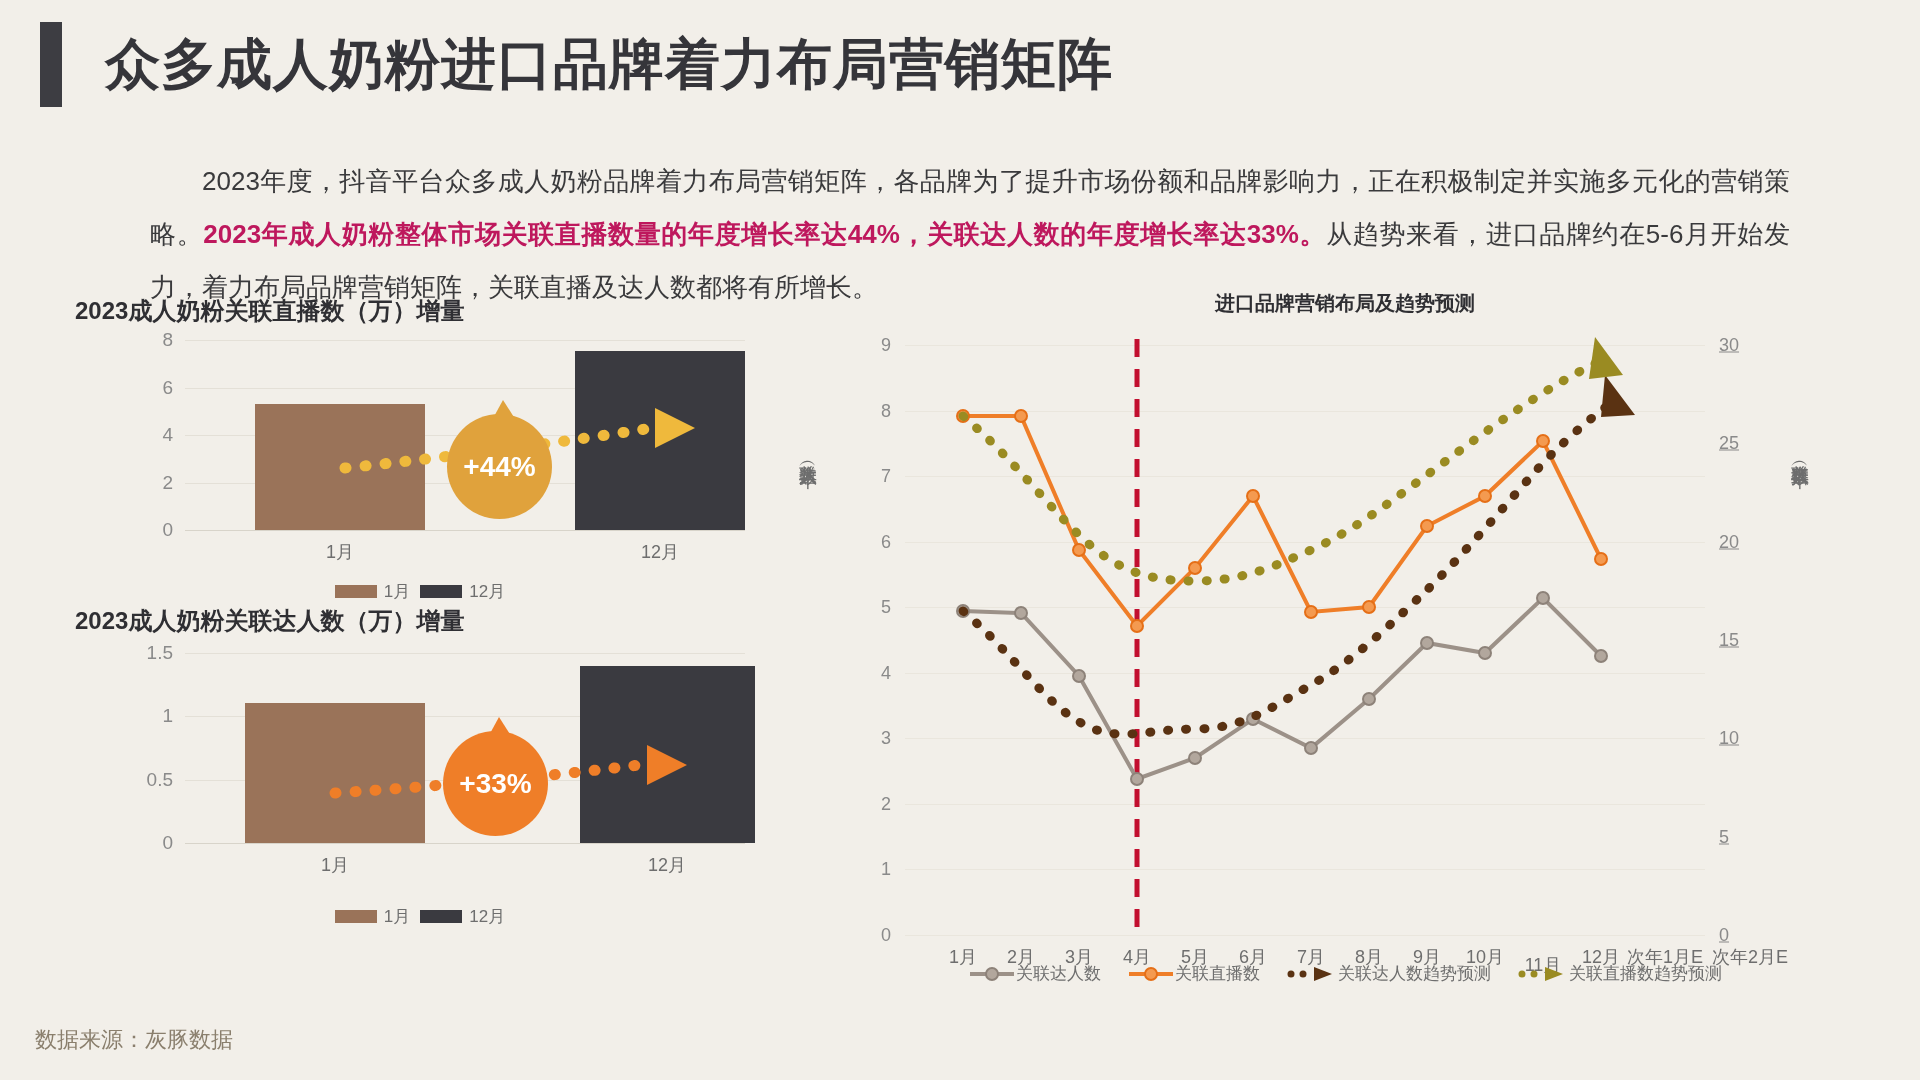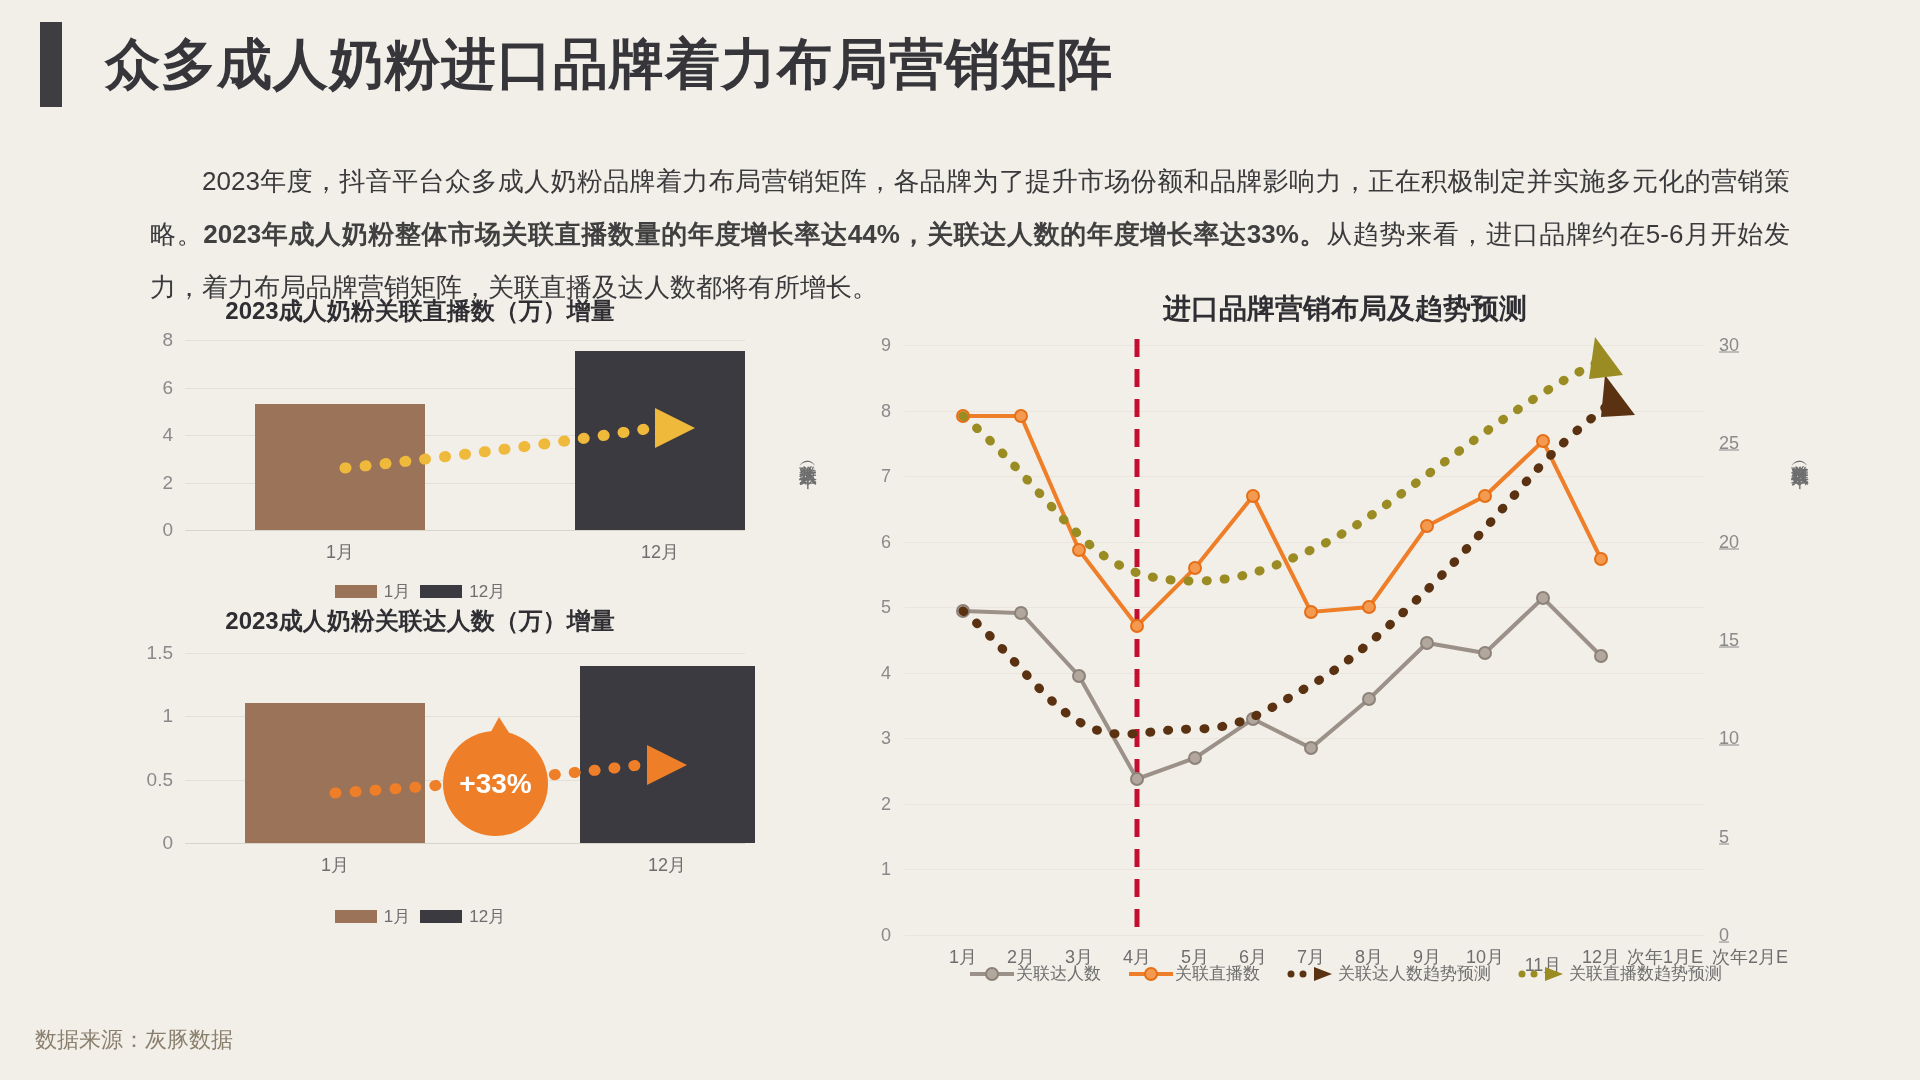--- a/index.html
+++ b/index.html
@@ -24,27 +24,27 @@
     color:#35353a; line-height:85px; white-space:nowrap;
   }
 
   
   #intro {
     position:absolute; left:150px; top:155px; width:1640px;
     font-size:26px; line-height:53px; color:#3a3a3c;
     text-align:justify;
   }
   #intro .ind { display:inline-block; width:52px; }
-  #intro b { font-weight:bold; color:#404040; }
+  #intro b { font-weight:bold; color:#be185d; }
 
   
   .panel { position:absolute; }
 
   .chart-title {
-    text-align:center; font-size:24px; font-weight:bold; color:#2f2f33;
+    text-align:left; font-size:24px; font-weight:bold; color:#2f2f33;
     white-space:nowrap;
   }
 
   .bar-chart { position:relative; }
   .gridline { position:absolute; height:1px; background:#e4e0d7; left:0; right:0; }
   .ytick {
     position:absolute; right:100%; margin-right:12px; transform:translateY(-50%);
     font-size:19px; color:#8a8a8a; white-space:nowrap;
   }
   .bar { position:absolute; bottom:0; }
@@ -72,21 +72,21 @@
     position:absolute; display:flex; align-items:center; justify-content:center;
     gap:10px; font-size:17px; color:#6e6e6e; width:100%;
   }
   .legend-item { display:flex; align-items:center; gap:7px; }
   .swatch { width:42px; height:13px; display:inline-block; }
 
   
   #right-panel { position:absolute; left:790px; top:290px; width:1110px; height:720px; }
   #right-title {
     position:absolute; left:0; top:0; width:1110px;
-    text-align:center; font-size:28px; font-weight:bold; color:#2f2f33;
+    text-align:center; font-size:20px; font-weight:bold; color:#2f2f33;
   }
   #rp-plot { position:absolute; left:115px; top:55px; width:800px; height:590px; }
   .rgrid { position:absolute; left:0; width:800px; height:1px; background:#eae6dd; }
   .rytick-l {
     position:absolute; right:100%; margin-right:14px; transform:translateY(-50%);
     font-size:18px; color:#8a8a8a;
   }
   .rytick-r {
     position:absolute; left:100%; margin-left:14px; transform:translateY(-50%);
     font-size:18px; color:#8a8a8a;text-decoration:underline;
@@ -141,20 +141,24 @@
     <div class="ytick" style="top:190px;">0</div>
 
     <div class="bar c1" style="left:70px; width:170px; height:126px;"></div>
     <div class="bar c2" style="left:390px; width:170px; height:179px;"></div>
 
     <svg style="position:absolute; left:0; top:-12px; width:560px; height:200px; overflow:visible;">
       <path d="M 160 140 Q 330 122 480 98" fill="none" stroke="#efb93c" stroke-width="11" stroke-linecap="round" stroke-dasharray="1 19"></path>
       <polygon points="470,80 510,100 470,120" fill="#efb93c"></polygon>
     </svg>
 
+    <div class="bubble" style="left:262px; top:74px; width:105px; height:105px;
+         background:#e0a23c; color:#e0a23c; font-size:28px;">
+      <span style="color:#fff; position:relative; z-index:2;">+44%</span>
+    </div>
 
     <div class="xlab" style="left:155px; top:200px;">1月</div>
     <div class="xlab" style="left:475px; top:200px;">12月</div>
   </div>
 
   <div class="legend-row" style="left:0; top:285px;">
     <div class="legend-item">
       <span class="swatch" style="background:#9a7359;"></span>
       <span>1月</span>
     </div>

